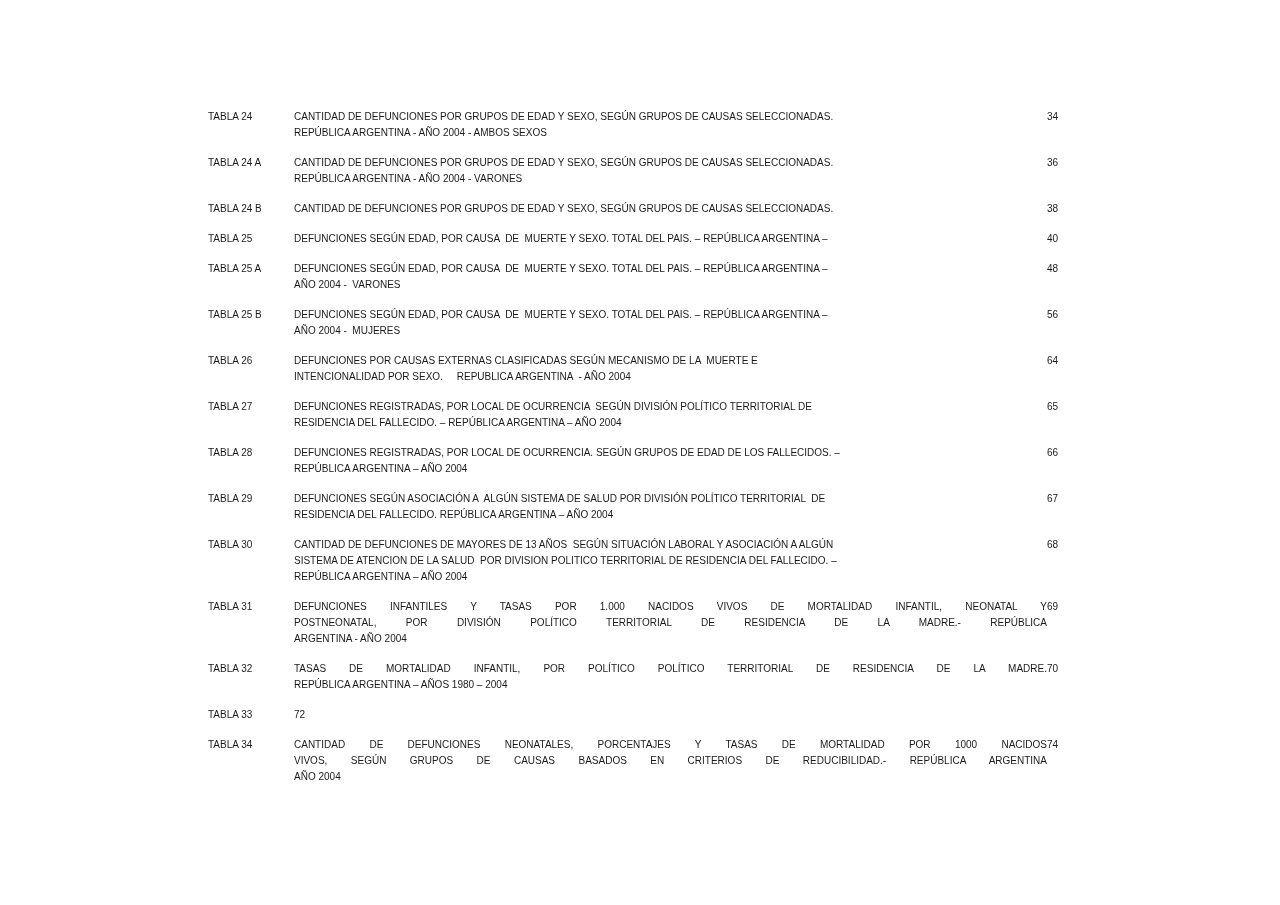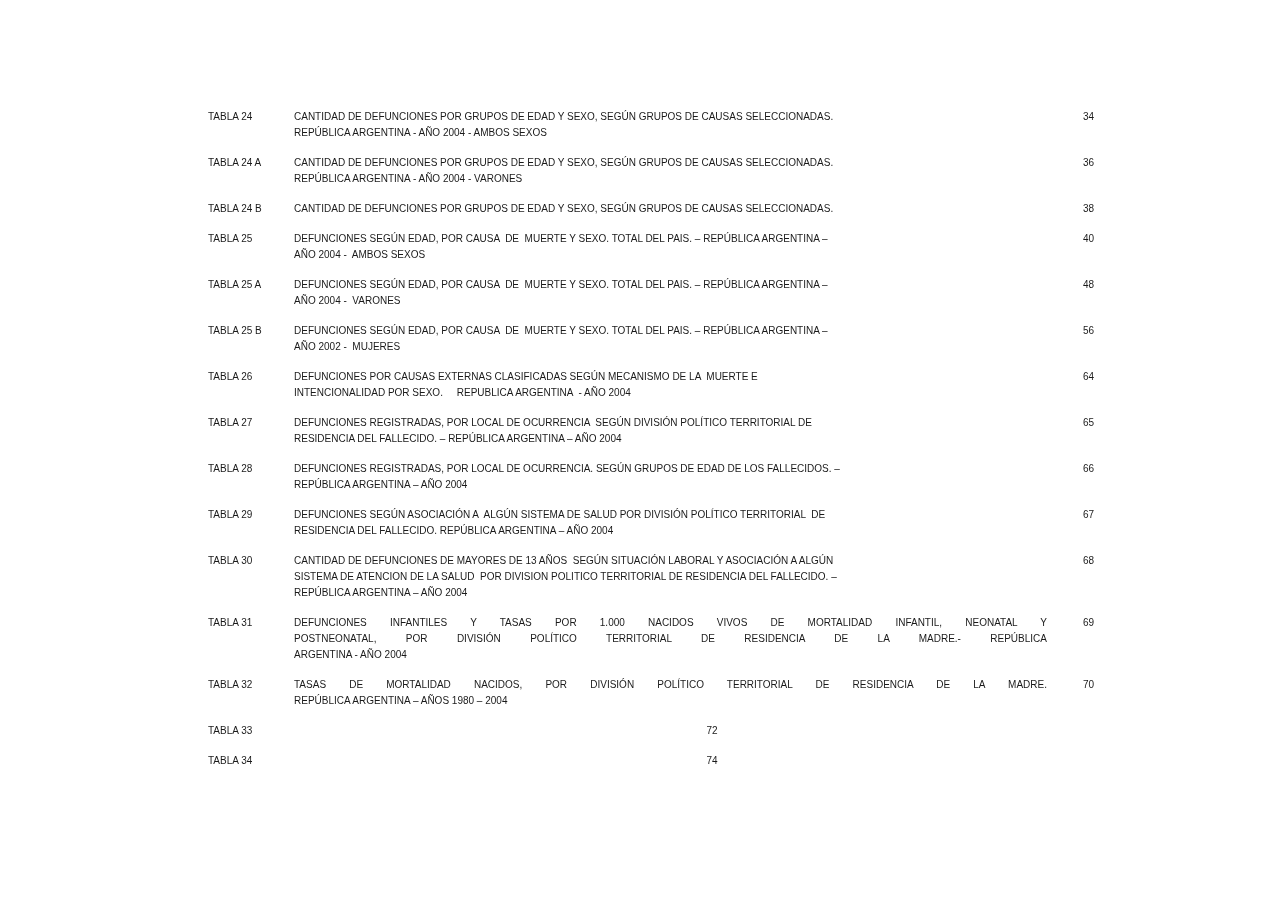--- a/index.html
+++ b/index.html
@@ -45,21 +45,21 @@
   .entry-desc .line {
     white-space: pre-wrap;
   }
   .entry-desc .line.stretch {
     white-space: normal;
     text-align: justify;
     text-align-last: justify;
   }
   .entry-page {
     flex: 1 1 auto;
-    text-align: center;
+    text-align: left;
   }
 </style>
 </head>
 <body style="background: rgb(255, 255, 255);">
 
 <main class="page">
   <section class="toc" id="toc-list" style="color: rgb(26, 26, 26);">
       <div class="entry">
         <div class="entry-label">TABLA 24</div>
         <div class="entry-desc">
@@ -80,37 +80,36 @@
         <div class="entry-label">TABLA 24 B</div>
         <div class="entry-desc">
           <div class="line">CANTIDAD DE DEFUNCIONES POR GRUPOS DE EDAD Y SEXO, SEGÚN GRUPOS DE CAUSAS SELECCIONADAS.</div>
         </div>
         <div class="entry-page">38</div>
       </div>
       <div class="entry">
         <div class="entry-label">TABLA 25</div>
         <div class="entry-desc">
           <div class="line">DEFUNCIONES SEGÚN EDAD, POR CAUSA  DE  MUERTE Y SEXO. TOTAL DEL PAIS. – REPÚBLICA ARGENTINA –</div>
-          <div class="line">AÑO 2004 -  AMBOS SEXOS</div>
         </div>
         <div class="entry-page">40</div>
       </div>
       <div class="entry">
         <div class="entry-label">TABLA 25 A</div>
         <div class="entry-desc">
           <div class="line">DEFUNCIONES SEGÚN EDAD, POR CAUSA  DE  MUERTE Y SEXO. TOTAL DEL PAIS. – REPÚBLICA ARGENTINA –</div>
           <div class="line">AÑO 2004 -  VARONES</div>
         </div>
         <div class="entry-page">48</div>
       </div>
       <div class="entry">
         <div class="entry-label">TABLA 25 B</div>
         <div class="entry-desc">
           <div class="line">DEFUNCIONES SEGÚN EDAD, POR CAUSA  DE  MUERTE Y SEXO. TOTAL DEL PAIS. – REPÚBLICA ARGENTINA –</div>
-          <div class="line">AÑO 2002 -  MUJERES</div>
+          <div class="line">AÑO 2004 -  MUJERES</div>
         </div>
         <div class="entry-page">56</div>
       </div>
       <div class="entry">
         <div class="entry-label">TABLA 26</div>
         <div class="entry-desc">
           <div class="line">DEFUNCIONES POR CAUSAS EXTERNAS CLASIFICADAS SEGÚN MECANISMO DE LA  MUERTE E</div>
           <div class="line">INTENCIONALIDAD POR SEXO.     REPUBLICA ARGENTINA  - AÑO 2004</div>
         </div>
         <div class="entry-page">64</div>
@@ -153,27 +152,32 @@
         <div class="entry-desc">
           <div class="line stretch">DEFUNCIONES INFANTILES Y TASAS POR 1.000 NACIDOS VIVOS DE MORTALIDAD INFANTIL, NEONATAL Y</div>
           <div class="line stretch">POSTNEONATAL, POR DIVISIÓN POLÍTICO TERRITORIAL DE RESIDENCIA DE LA  MADRE.- REPÚBLICA</div>
           <div class="line">ARGENTINA - AÑO 2004</div>
         </div>
         <div class="entry-page">69</div>
       </div>
       <div class="entry">
         <div class="entry-label">TABLA 32</div>
         <div class="entry-desc">
-          <div class="line stretch">TASAS DE MORTALIDAD NACIDOS, POR DIVISIÓN POLÍTICO TERRITORIAL DE RESIDENCIA DE LA MADRE.</div>
+          <div class="line stretch">TASAS DE MORTALIDAD INFANTIL, POR POLÍTICO POLÍTICO TERRITORIAL DE RESIDENCIA DE LA MADRE.</div>
           <div class="line">REPÚBLICA ARGENTINA – AÑOS 1980 – 2004</div>
         </div>
         <div class="entry-page">70</div>
       </div>
       <div class="entry">
         <div class="entry-label">TABLA 33</div>
         <div class="entry-page">72</div>
       </div>
       <div class="entry">
         <div class="entry-label">TABLA 34</div>
+        <div class="entry-desc">
+          <div class="line stretch">CANTIDAD DE DEFUNCIONES NEONATALES, PORCENTAJES Y TASAS DE MORTALIDAD POR 1000 NACIDOS</div>
+          <div class="line stretch">VIVOS, SEGÚN GRUPOS DE CAUSAS BASADOS EN CRITERIOS DE REDUCIBILIDAD.- REPÚBLICA ARGENTINA</div>
+          <div class="line">AÑO 2004</div>
+        </div>
         <div class="entry-page">74</div>
       </div>
     </section>
 </main>
 
 </body></html>

